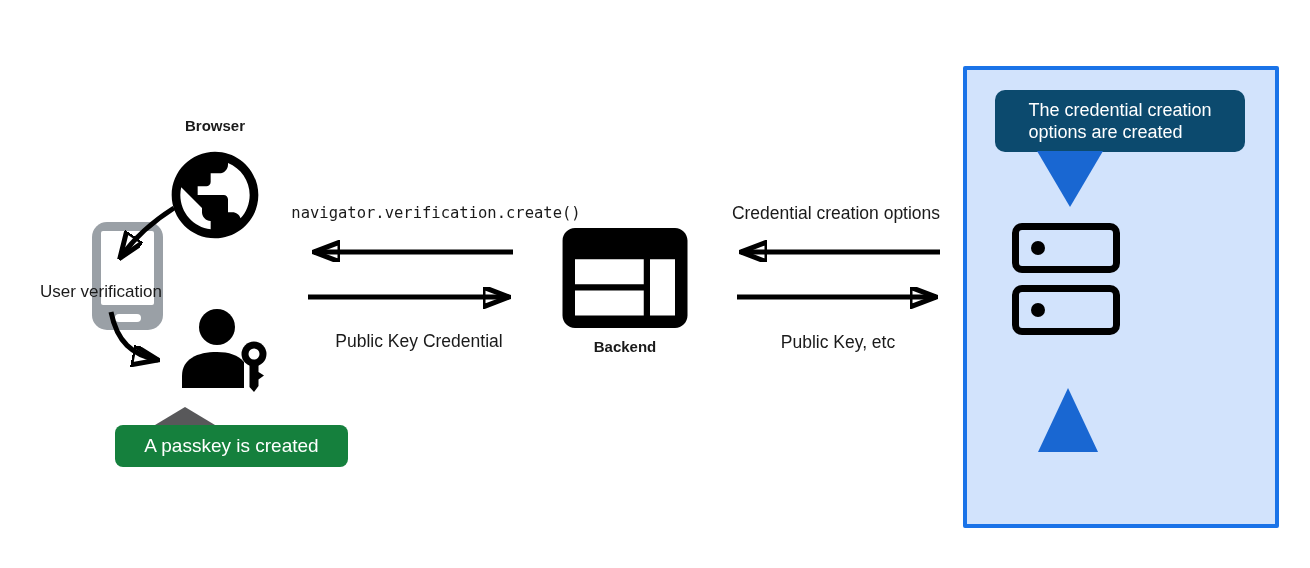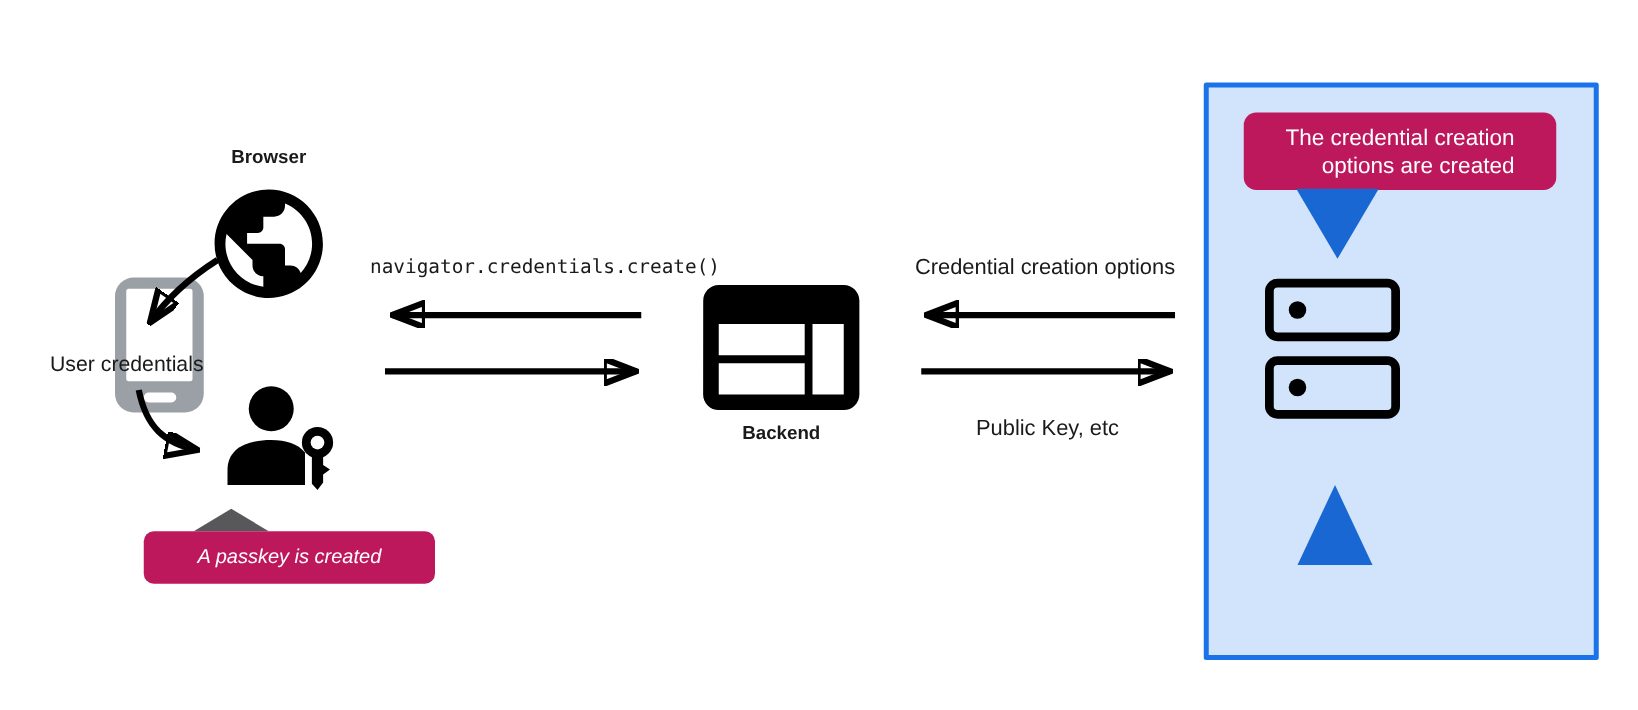--- a/index.html
+++ b/index.html
@@ -17,25 +17,25 @@
   .arrow-layer line,.arrow-layer path{stroke:#000;stroke-width:5;fill:none;}
 
   
   .phone{position:absolute;left:92px;top:222px;width:71px;height:108px;background:#9aa0a6;border-radius:15px;z-index:2;}
   .phone-screen{position:absolute;left:9px;right:9px;top:9px;bottom:25px;background:#fff;border-radius:2px;}
   .phone-bar{position:absolute;left:50%;transform:translateX(-50%);bottom:8px;width:26px;height:8px;background:#fff;border-radius:4px;}
 
   
   .gray-callout{position:absolute;left:115px;top:407px;z-index:4;}
   .gray-tail{width:0;height:0;margin-left:40px;border-left:30px solid transparent;border-right:30px solid transparent;border-bottom:18px solid #58585a;}
-  .gray-box{width:233px;height:42px;background:#be185d;border-radius:8px;display:flex;align-items:center;justify-content:center;color:#fff;font-size:16px;font-style:italic;}
+  .gray-box{width:233px;height:42px;background:#15803d;border-radius:8px;display:flex;align-items:center;justify-content:center;color:#fff;font-size:19px;}
 
   
   .panel{position:absolute;left:963px;top:66px;width:316px;height:462px;box-sizing:border-box;background:#d2e3fc;border:4px solid #1a73e8;border-radius:2px;z-index:1;}
-  .blue-box{position:absolute;background:#be185d;border-radius:10px;display:flex;align-items:center;justify-content:center;color:#fff;font-size:18px;line-height:1.25;text-align:right;white-space:pre-line;z-index:3;}
+  .blue-box{position:absolute;background:#0c4a6e;border-radius:10px;display:flex;align-items:center;justify-content:center;color:#fff;font-size:18px;line-height:1.25;text-align:left;white-space:pre-line;z-index:3;}
   .blue-tail{position:absolute;width:0;height:0;z-index:3;}
   .tail-down{left:1037px;top:151px;border-left:33px solid transparent;border-right:33px solid transparent;border-top:56px solid #1967d2;}
   .tail-up{left:1038px;top:388px;border-left:30px solid transparent;border-right:30px solid transparent;border-bottom:64px solid #1967d2;}
 
   
   .server{position:absolute;left:1012px;width:108px;height:50px;box-sizing:border-box;border:7px solid #000;border-radius:10px;z-index:2;}
   .server .dot{position:absolute;left:12px;top:50%;transform:translateY(-50%);width:14px;height:14px;background:#000;border-radius:50%;}
 
   .icon-svg{position:absolute;z-index:2;}
 </style>
@@ -50,37 +50,38 @@
 
   <svg class="icon-svg" style="left:163px;top:143px;" width="104" height="104" viewBox="0 0 24 24" aria-hidden="true">
     <path fill="#000" d="M12 2C6.48 2 2 6.48 2 12s4.48 10 10 10 10-4.48 10-10S17.52 2 12 2zm-1 17.93c-3.95-.49-7-3.85-7-7.93 0-.62.08-1.21.21-1.79L9 15v1c0 1.1.9 2 2 2v1.93zm6.9-2.54c-.26-.81-1-1.39-1.9-1.39h-1v-3c0-.55-.45-1-1-1H8v-2h2c.55 0 1-.45 1-1V7h2c1.1 0 2-.9 2-2v-.41c2.93 1.19 5 4.06 5 7.41 0 2.08-.8 3.97-2.1 5.39z"></path>
   </svg>
 
   <div class="phone">
     <div class="phone-screen"></div>
     <div class="phone-bar"></div>
   </div>
 
-  <div class="label" style="left:40px;top:282px;font-size:17px;z-index:5;">User credentials</div>
+  <div class="label" style="left:40px;top:282px;font-size:17px;z-index:5;">User verification</div>
 
   <svg class="icon-svg" style="left:179px;top:306px;" width="92" height="88" viewBox="0 0 92 88" aria-hidden="true">
     <circle cx="38" cy="21" r="18" fill="#000"></circle>
     <path fill="#000" d="M3 82 L3 70 C3 53 18 46 38 46 C50 46 59 49 65 56 L65 82 Z"></path>
     <circle cx="75" cy="48" r="12.5" fill="#000"></circle>
     <circle cx="75" cy="48" r="5.5" fill="#fff"></circle>
     <path fill="#000" d="M70.5 59 L79.5 59 L79.5 66 L85 69.5 L79.5 73.5 L79.5 80 L75 86 L70.5 81 Z"></path>
   </svg>
 
   <div class="gray-callout">
     <div class="gray-tail"></div>
     <div class="gray-box">A passkey is created</div>
   </div>
 
-  <div class="label mono center" style="left:256px;top:204px;width:360px;font-size:15.5px;">navigator.credentials.create()</div>
+  <div class="label mono center" style="left:256px;top:204px;width:360px;font-size:15.5px;">navigator.verification.create()</div>
 
+  <div class="label center" style="left:299px;top:331px;width:240px;font-size:17.5px;">Public Key Credential</div>
 
   <svg class="icon-svg" style="left:550px;top:203px;" width="150" height="150" viewBox="0 0 24 24" aria-hidden="true">
     <path fill="#000" d="M20 4H4c-1.1 0-1.99.9-1.99 2L2 18c0 1.1.9 2 2 2h16c1.1 0 2-.9 2-2V6c0-1.1-.9-2-2-2zm-5 14H4v-4h11v4zm0-5H4V9h11v4zm5 5h-4V9h4v9z"></path>
   </svg>
 
   <div class="label bold center" style="left:525px;top:338px;width:200px;font-size:15px;">Backend</div>
 
   <div class="label center" style="left:688px;top:332px;width:300px;font-size:17.5px;">Public Key, etc</div>
 
   <div class="label center" style="left:686px;top:203px;width:300px;font-size:17.5px;">Credential creation options</div>

